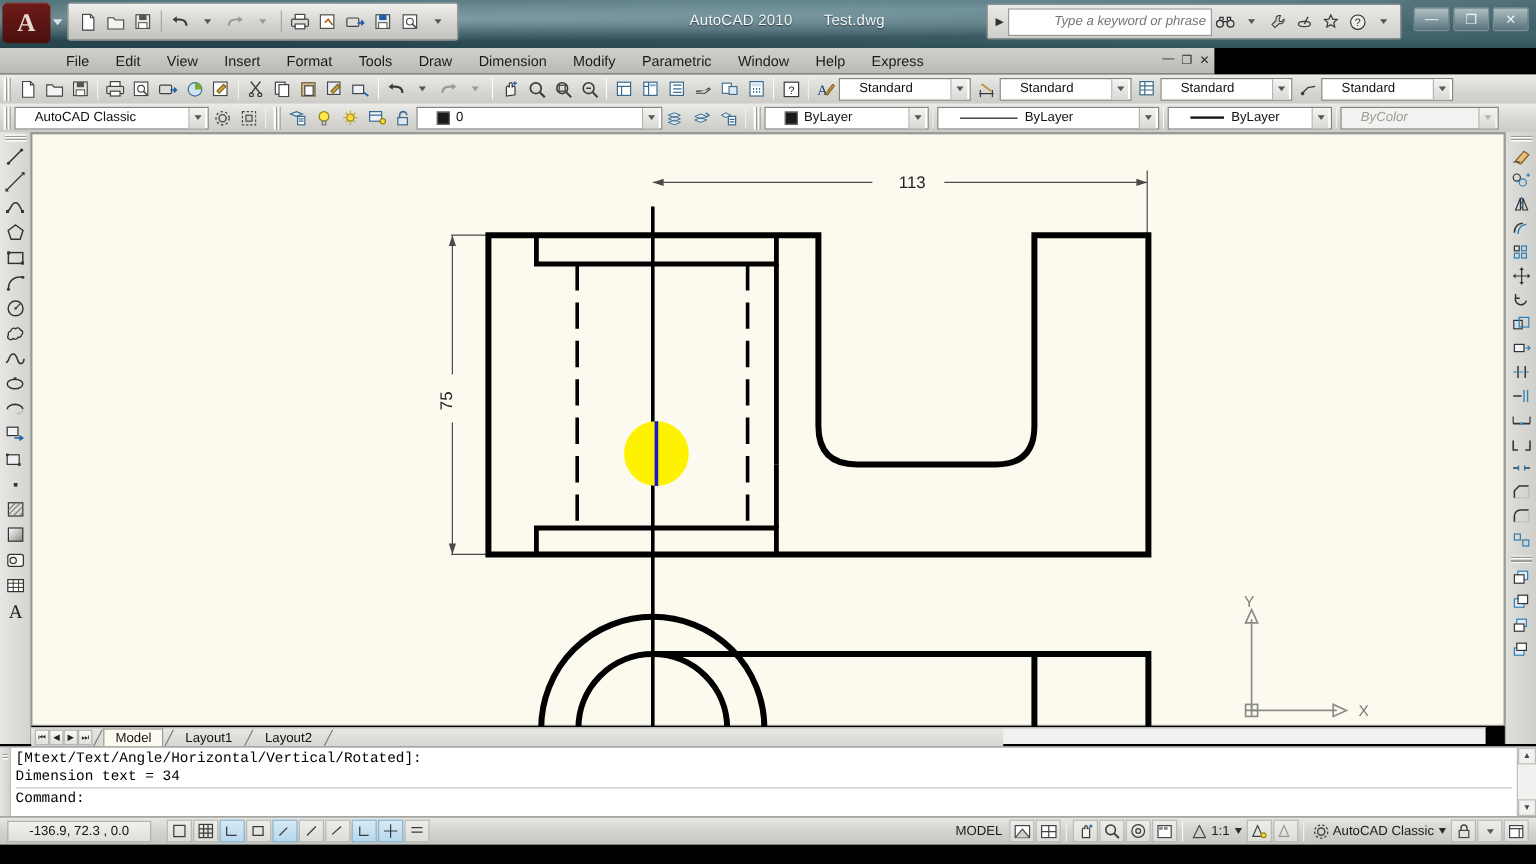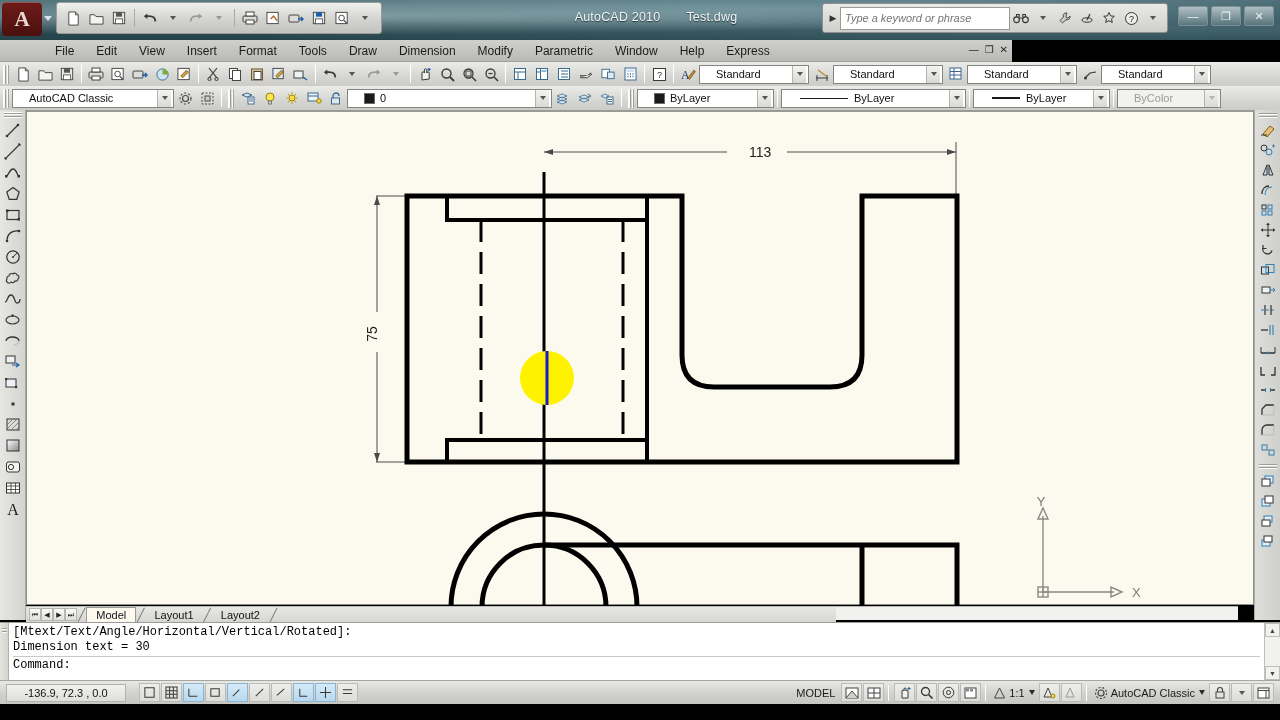--- a/index.html
+++ b/index.html
@@ -64,20 +64,21 @@
     position:absolute; right:112px; top:3px; height:30px;
     display:flex;align-items:center;
     background:linear-gradient(180deg,#e9e9e7,#cfcfcb);
     border:1px solid #8f8f8b;border-radius:3px;padding:0 3px;
   }
   .search-arrow{ width:14px;text-align:center;color:#333;font-size:9px; }
   .search-input{
     width:170px;height:23px;background:#fff;border:1px solid #9a9a96;
     font-style:italic;color:#6d6d6d;font-size:11px;padding:0 4px;
     font-family:"Liberation Sans",sans-serif;
+    text-align:right;
   }
   .sicon{width:22px;height:22px;display:flex;align-items:center;justify-content:center;font-size:13px;color:#3a3a3a;}
   .wbtns{ position:absolute; right:6px; top:6px; display:flex; gap:3px; }
   .wbtn{
     width:30px;height:20px;border:1px solid #7b8f94;border-radius:2px;
     background:linear-gradient(180deg,rgba(255,255,255,.55),rgba(255,255,255,.12));
     display:flex;align-items:center;justify-content:center;color:#eef5f6;font-size:11px;
   }
 
   
@@ -741,21 +742,21 @@
     </div>
     <div class="tsep"></div>
     <div class="combo" style="width:137px;">
       <span class="linesample" style="width:28px;height:2px;"></span>
       <span class="cval">ByLayer</span>
       <span class="carrow">
           <span class="tiny-tri"></span>
         </span>
     </div>
     <div class="tsep"></div>
-    <div class="combo disabled" style="width:104px;">
+    <div class="combo disabled" style="width:132px;font-style:italic;">
       <span class="cval">ByColor</span>
       <span class="carrow">
           <span class="tiny-tri" style="border-top-color:#b3b3af;"></span>
         </span>
     </div>
   </div>
 
   <div class="lefttb">
     <div class="vgrip"></div>
     <div class="ltool">
@@ -1103,21 +1104,21 @@
       <div class="tab">Layout2</div>
       <span class="tabsl">╱</span>
     </div>
 
   <div class="cmdarea">
     <div class="cmdgrip">
         <i></i>
       </div>
     <div class="cmdlines">
       <div>[Mtext/Text/Angle/Horizontal/Vertical/Rotated]:</div>
-      <div>Dimension text = 30</div>
+      <div>Dimension text = 34</div>
       <div class="cmdline-sep"></div>
       <div class="cmdprompt">
         <span>Command:</span>
       </div>
     </div>
     <div class="cmdscroll">
       <div style="height:14px;display:flex;align-items:center;justify-content:center;font-size:7px;color:#444;border:1px solid #bdbdb9;">▲</div>
       <div style="height:14px;display:flex;align-items:center;justify-content:center;font-size:7px;color:#444;border:1px solid #bdbdb9;">▼</div>
     </div>
   </div>

